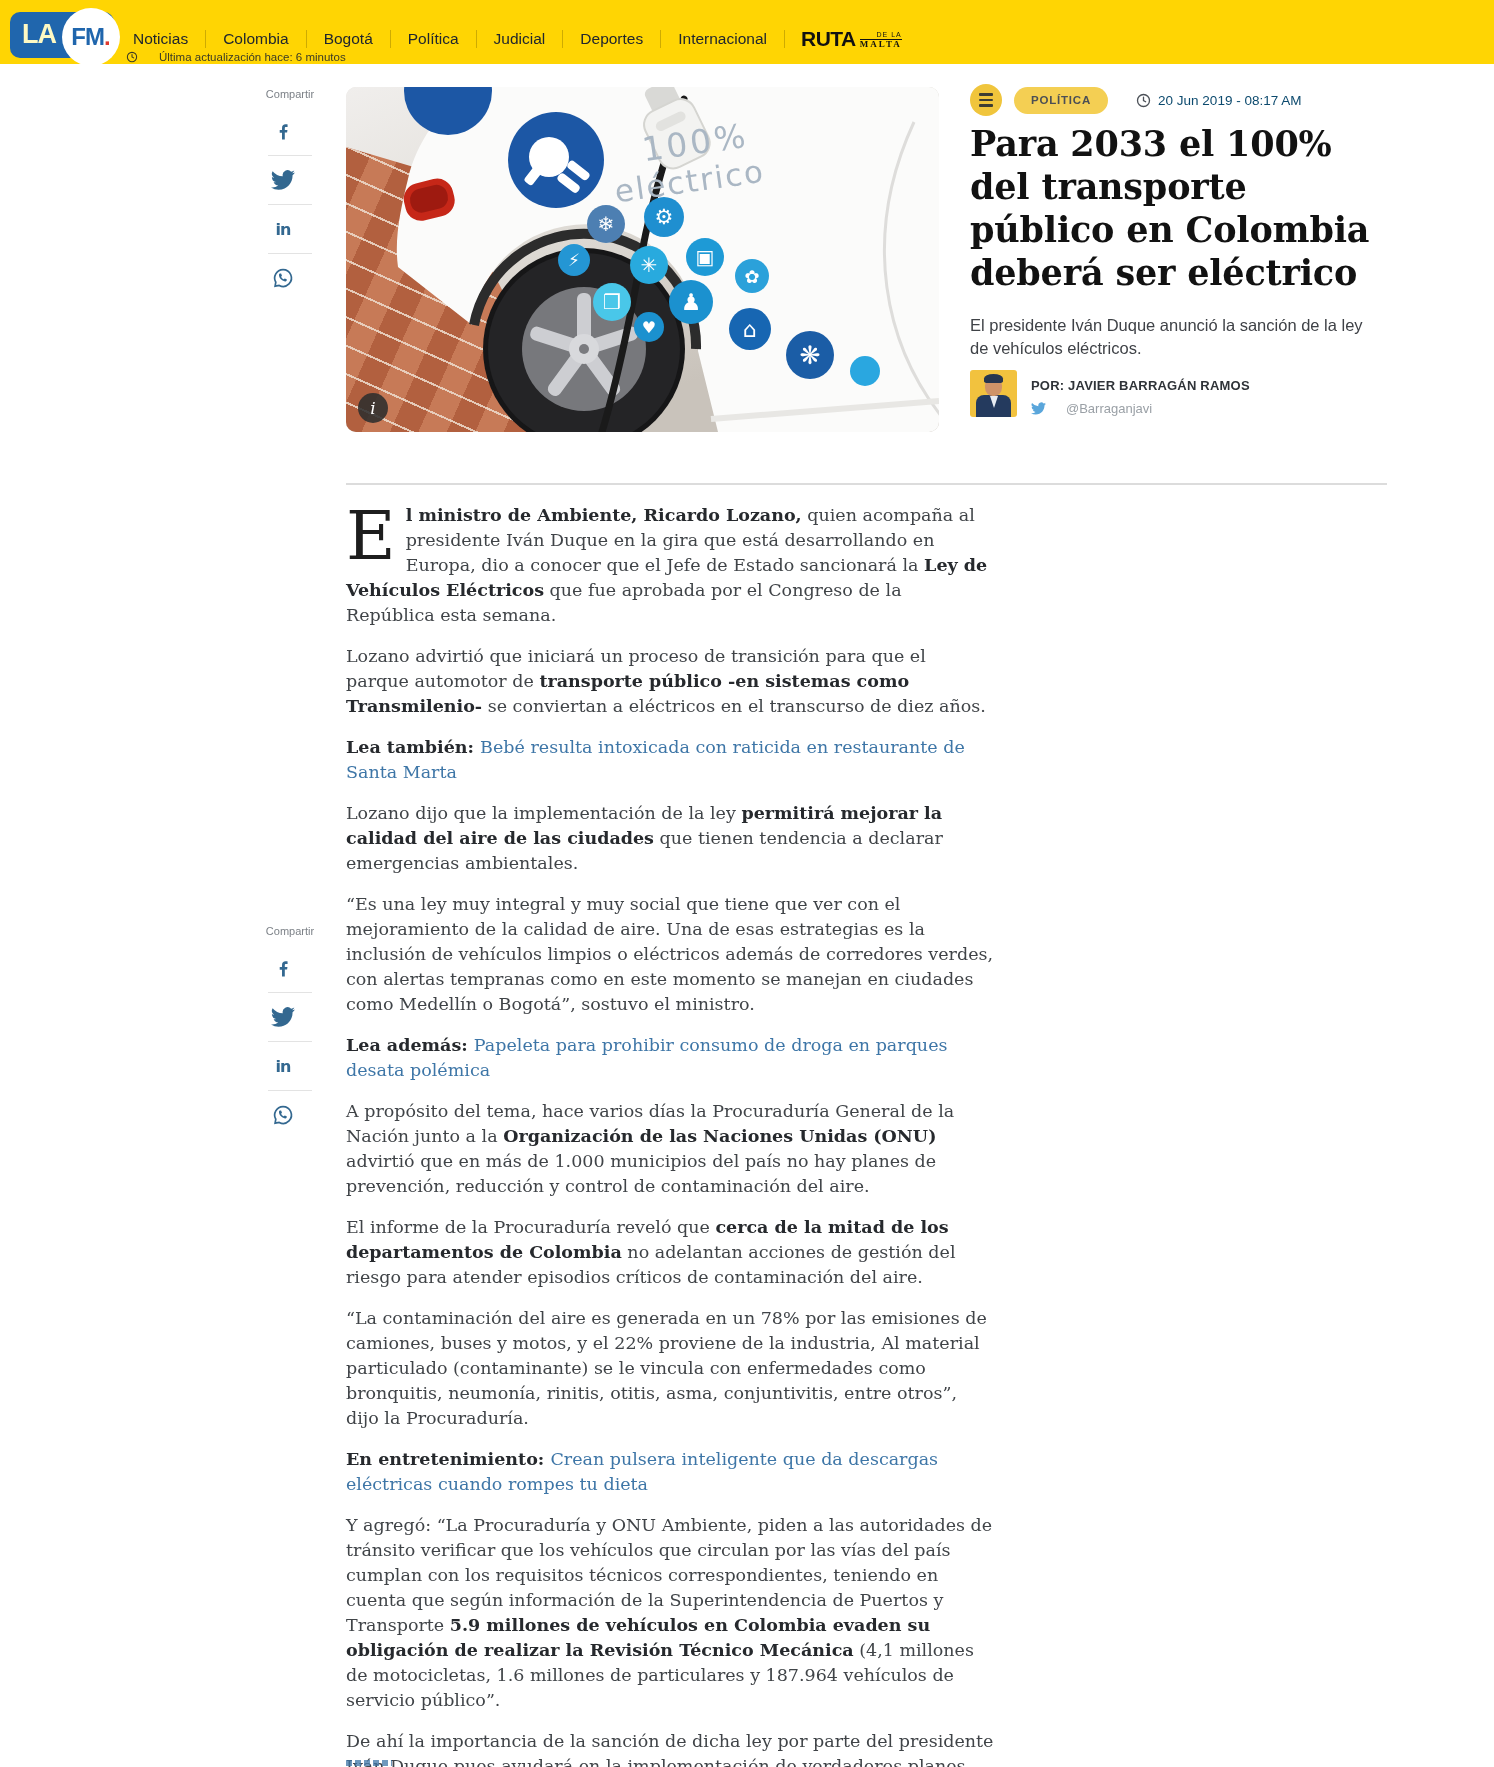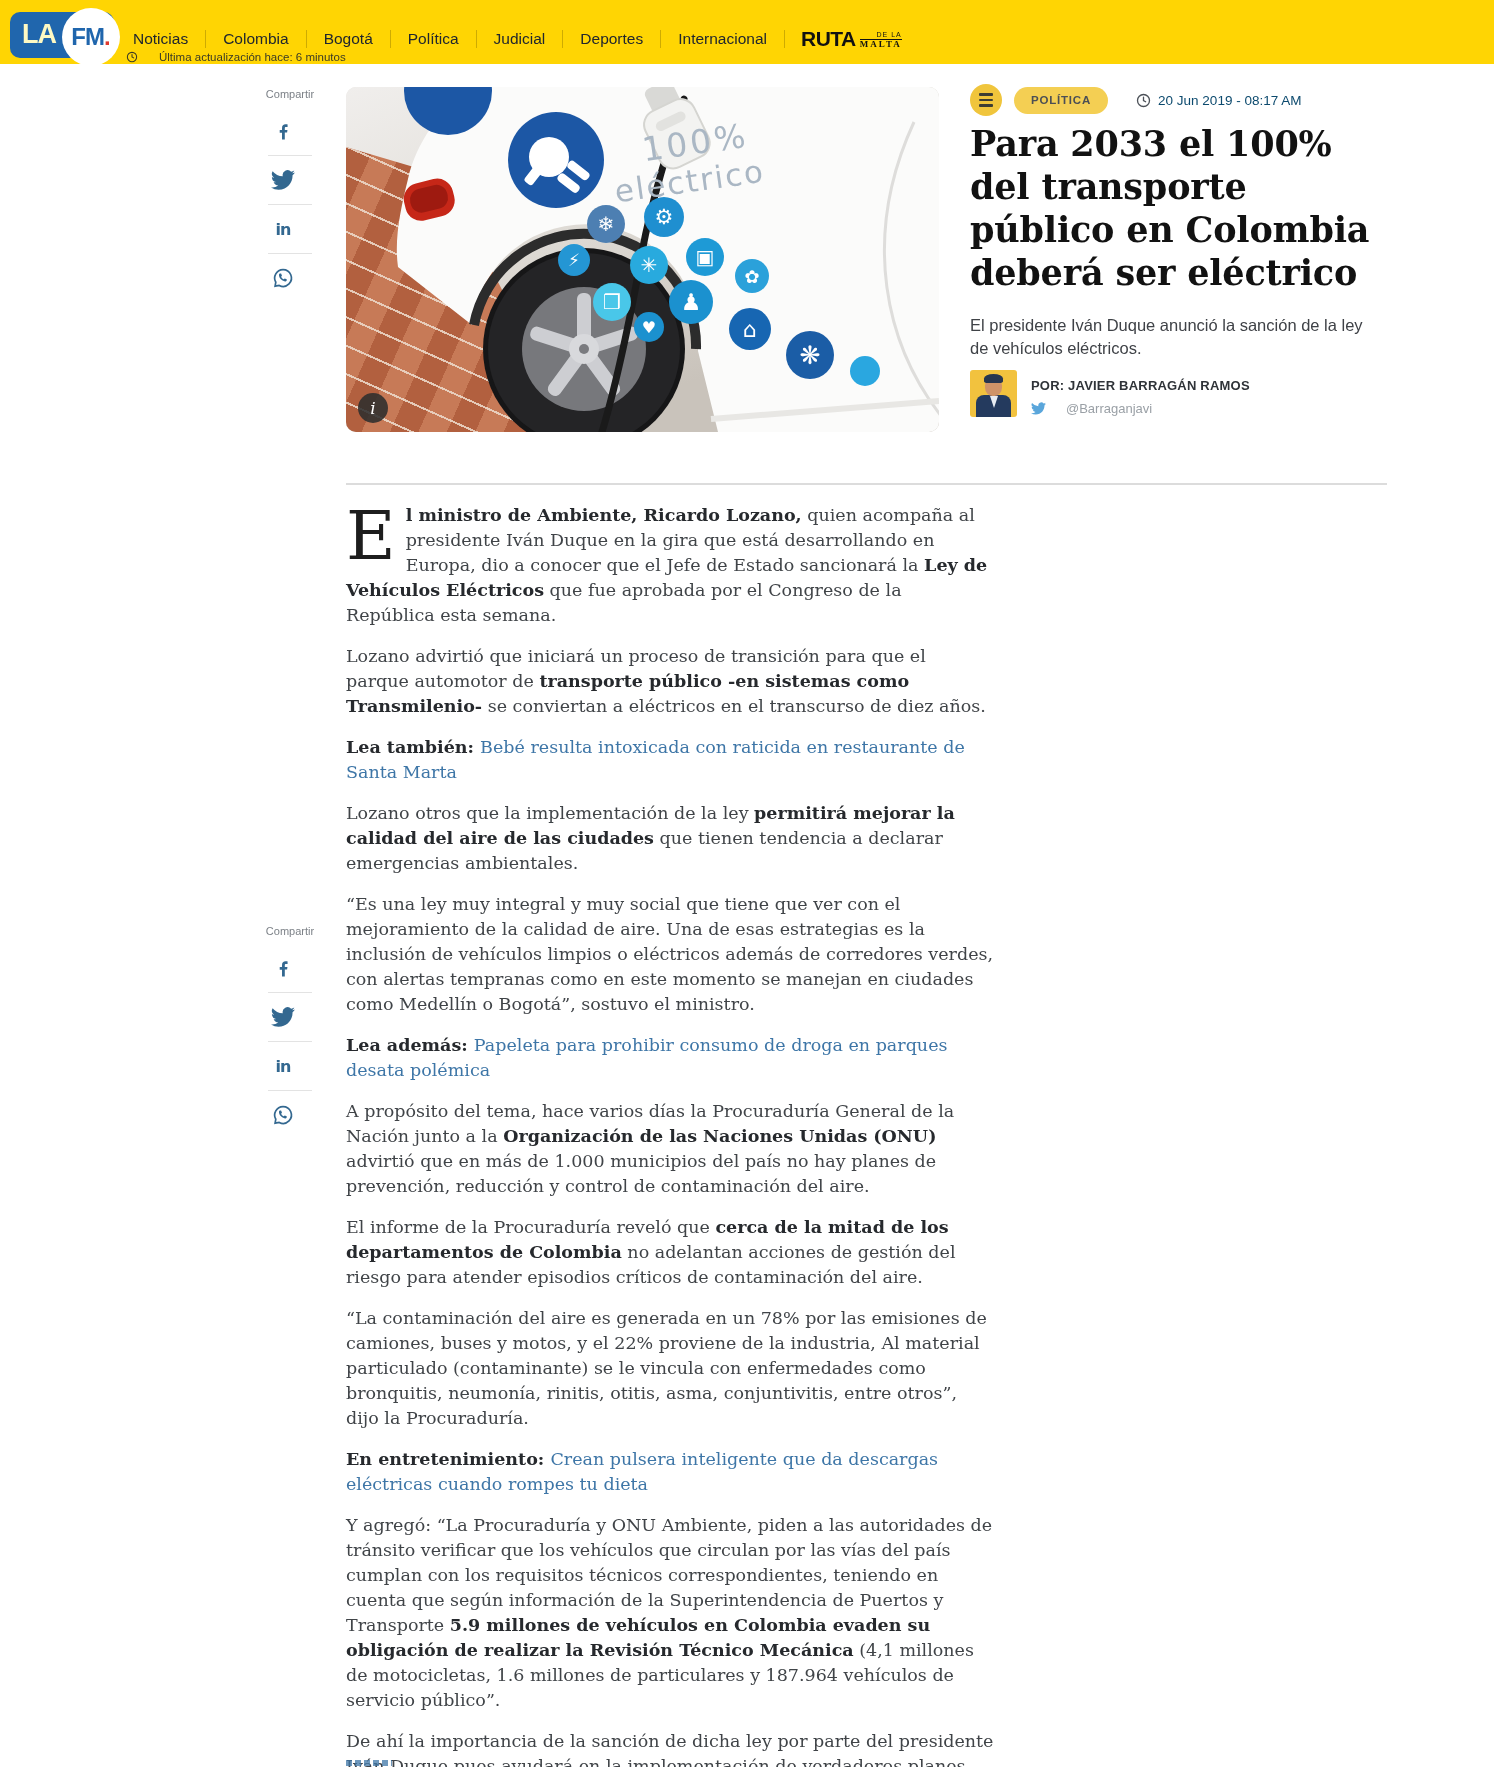--- a/index.html
+++ b/index.html
@@ -309,21 +309,21 @@
       </div>
     </div>
   </div>
 
   <div class="header-divider"></div>
 
   <div class="article-body">
       <p><span class="dropcap">E</span><span class="b">l ministro de Ambiente, Ricardo Lozano,</span><span> quien acompaña al presidente Iván Duque en la gira que está desarrollando en Europa, dio a conocer que el Jefe de Estado sancionará la </span><span class="b">Ley de Vehículos Eléctricos</span><span> que fue aprobada por el Congreso de la República esta semana.</span></p>
       <p><span>Lozano advirtió que iniciará un proceso de transición para que el parque automotor de </span><span class="b">transporte público -en sistemas como Transmilenio-</span><span> se conviertan a eléctricos en el transcurso de diez años.</span></p>
       <p><span class="b">Lea también: </span><a class="link">Bebé resulta intoxicada con raticida en restaurante de Santa Marta</a></p>
-      <p><span>Lozano otros que la implementación de la ley </span><span class="b">permitirá mejorar la calidad del aire de las ciudades</span><span> que tienen tendencia a declarar emergencias ambientales.</span></p>
+      <p><span>Lozano dijo que la implementación de la ley </span><span class="b">permitirá mejorar la calidad del aire de las ciudades</span><span> que tienen tendencia a declarar emergencias ambientales.</span></p>
       <p><span>“Es una ley muy integral y muy social que tiene que ver con el mejoramiento de la calidad de aire. Una de esas estrategias es la inclusión de vehículos limpios o eléctricos además de corredores verdes, con alertas tempranas como en este momento se manejan en ciudades como Medellín o Bogotá”, sostuvo el ministro.</span></p>
       <p><span class="b">Lea además: </span><a class="link">Papeleta para prohibir consumo de droga en parques desata polémica</a></p>
       <p><span>A propósito del tema, hace varios días la Procuraduría General de la Nación junto a la </span><span class="b">Organización de las Naciones Unidas (ONU)</span><span> advirtió que en más de 1.000 municipios del país no hay planes de prevención, reducción y control de contaminación del aire.</span></p>
       <p><span>El informe de la Procuraduría reveló que </span><span class="b">cerca de la mitad de los departamentos de Colombia</span><span> no adelantan acciones de gestión del riesgo para atender episodios críticos de contaminación del aire.</span></p>
       <p><span>“La contaminación del aire es generada en un 78% por las emisiones de camiones, buses y motos, y el 22% proviene de la industria, Al material particulado (contaminante) se le vincula con enfermedades como bronquitis, neumonía, rinitis, otitis, asma, conjuntivitis, entre otros”, dijo la Procuraduría.</span></p>
       <p><span class="b">En entretenimiento: </span><a class="link">Crean pulsera inteligente que da descargas eléctricas cuando rompes tu dieta</a></p>
       <p><span>Y agregó: “La Procuraduría y ONU Ambiente, piden a las autoridades de tránsito verificar que los vehículos que circulan por las vías del país cumplan con los requisitos técnicos correspondientes, teniendo en cuenta que según información de la Superintendencia de Puertos y Transporte </span><span class="b">5.9 millones de vehículos en Colombia evaden su obligación de realizar la Revisión Técnico Mecánica</span><span> (4,1 millones de motocicletas, 1.6 millones de particulares y 187.964 vehículos de servicio público”.</span></p>
       <p><span>De ahí la importancia de la sanción de dicha ley por parte del presidente Iván Duque pues ayudará en la implementación de verdaderos planes encaminados a minimizar el impacto del cambio climático y a mejorar las condiciones de vida de los colombianos.</span></p>
     </div>
 

